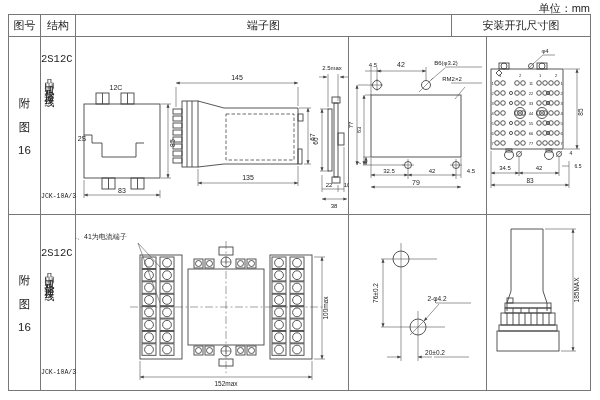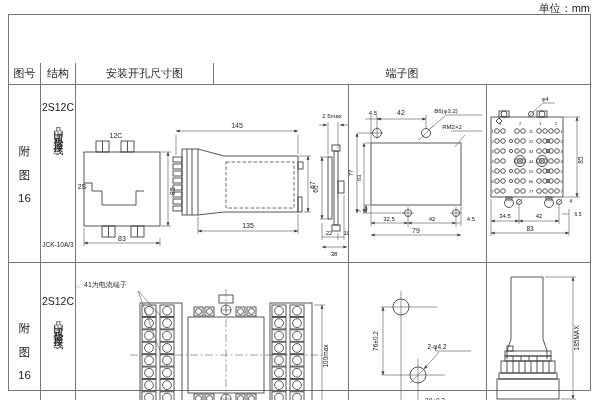--- a/index.html
+++ b/index.html
@@ -1,28 +1,28 @@
 <!DOCTYPE html>
 <html><head>
 <meta charset="utf-8">
 <style>
   html,body{margin:0;padding:0;background:#fff;}
   body{width:600px;height:400px;position:relative;font-family:"Liberation Sans",sans-serif;color:#222;overflow:hidden;}
   .unit{position:absolute;top:1px;right:10px;font-size:11px;color:#222;}
   .tbl{position:absolute;left:8px;top:14px;width:583px;height:377px;border:1px solid #777;box-sizing:border-box;background:#fff;}
-  .hdr{display:flex;height:22px;border-bottom:1px solid #777;box-sizing:border-box;margin-top:48px;}
+  .hdr{display:flex;height:22px;border-bottom:1px solid #777;box-sizing:border-box;}
   .row{display:flex;box-sizing:border-box;}
   .r1{height:178px;border-bottom:1px solid #777;}
   .r2{height:175px;}
   .c{box-sizing:border-box;border-right:1px solid #777;position:relative;}
   .c:last-child{border-right:none;}
   .w1{width:32px}.w2{width:35px}.w3{width:273px}.w4{width:138px}.w5{flex:1}
   .hc{display:flex;align-items:center;justify-content:center;font-size:11px;white-space:nowrap;}
   .figcell{display:flex;flex-direction:column;align-items:center;justify-content:center;gap:9px;font-size:11.5px;}
-  .structcell{display:flex;flex-direction:column;align-items:center;padding:16px 0 14px 0;}
+  .structcell{display:flex;flex-direction:column;align-items:flex-start;padding:16px 0 14px 0;font-family:Liberation Mono, monospace;}
   .r2 .structcell{padding-top:32px;}
   .model{font-size:10.5px;}
   .vdesc{flex:1;display:flex;align-items:center;writing-mode:vertical-rl;text-orientation:upright;font-size:10px;letter-spacing:3px;margin-top:6px;}
   .rtype{font-size:6.5px;white-space:nowrap;}
   svg{position:absolute;left:0;top:0;}
   .ln{stroke:#444;fill:none;stroke-width:0.9;}
   .thin{stroke:#555;fill:none;stroke-width:0.6;}
   .dash{stroke:#444;fill:none;stroke-width:0.8;stroke-dasharray:3.5 2;}
   .cl{stroke:#555;fill:none;stroke-width:0.55;stroke-dasharray:8 2.5 2 2.5;}
   text{fill:#222;stroke:none;font-family:"Liberation Sans",sans-serif;text-anchor:middle;}
@@ -39,22 +39,22 @@
   </defs>
 </svg>
 
 <div class="unit">单位：mm</div>
 
 <div class="tbl">
 
   <div class="hdr">
     <div class="c w1 hc">图号</div>
     <div class="c w2 hc">结构</div>
+    <div class="c w5 hc">端子图</div>
     <div class="c w4 hc">安装开孔尺寸图</div>
-    <div class="c w5 hc">端子图</div>
   </div>
 
   <div class="row r1">
     <div class="c w1 figcell">
       <span>附</span>
       <span>图</span>
       <span>16</span>
     </div>
     <div class="c w2 structcell">
       <span class="model">2S12C</span>

